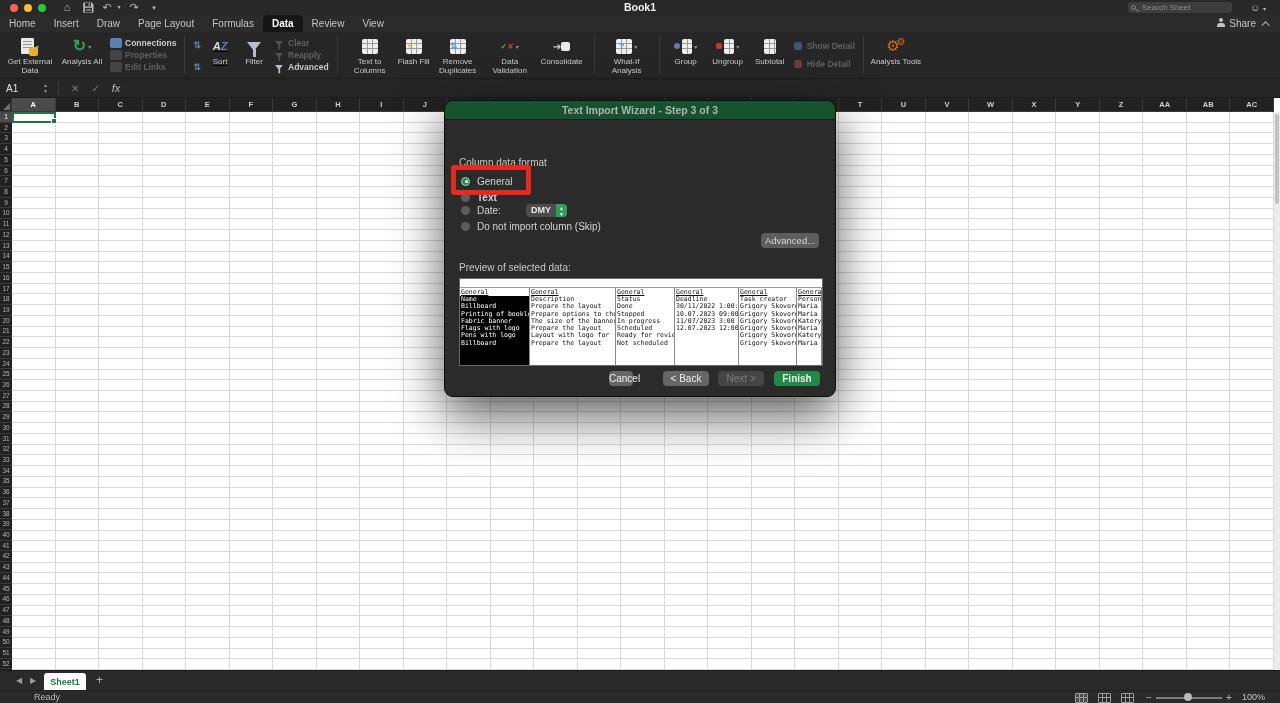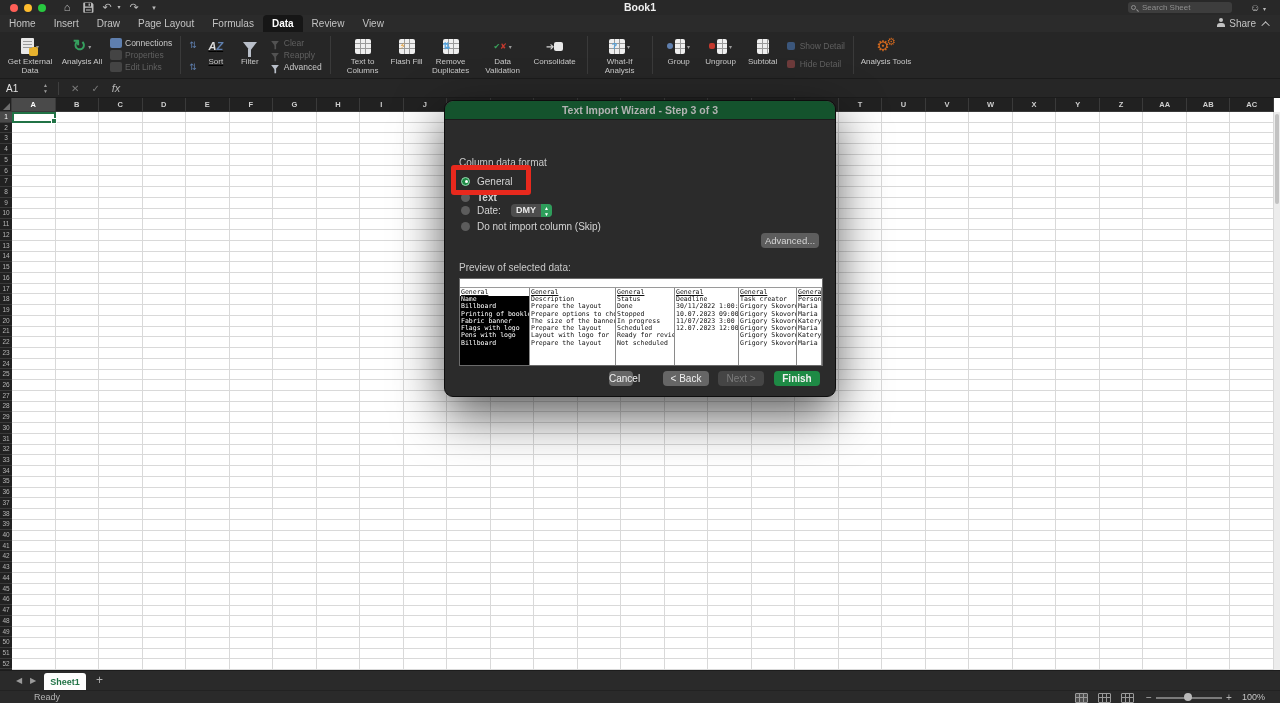--- a/index.html
+++ b/index.html
@@ -31,21 +31,21 @@
     transform:rotate(45deg) translateY(2px); margin-left:8px; }
 
   
   #ribbon { position:absolute; left:0; top:32px; width:1280px; height:47px; background:#262626;
     border-bottom:1px solid #1b1b1b; display:flex; align-items:stretch; }
   .rgroup { display:flex; align-items:stretch; padding:2px 4px; }
   .rsep { width:1px; background:#3a3a3a; margin:4px 2px; }
   .bigbtn { width:52px; display:flex; flex-direction:column; align-items:center; justify-content:flex-start; padding-top:2px; }
   .bigbtn .ico { height:20px; display:flex; align-items:center; justify-content:center; }
   .bigbtn .lbl { font-size:8px; line-height:9px; color:#c9c9c9; text-align:center; margin-top:1px; }
-  .stack { display:flex; flex-direction:column; justify-content:space-between; padding:3px 2px; }
+  .stack { display:flex; flex-direction:column; justify-content:space-between; padding:3px 2px;font-weight:bold; }
   .smallbtn { display:flex; align-items:center; height:12px; font-size:8.5px; color:#c9c9c9; white-space:nowrap; }
   .smallbtn .sico { width:12px; height:10px; margin-right:3px; display:flex; align-items:center; justify-content:center; font-size:8px; }
   .disabled, .disabled .lbl, .disabled.smallbtn { color:#6a6a6a !important; opacity:.85; }
   .caret { color:#9a9a9a; font-size:6px; margin-left:2px; align-self:center; }
   
   .doc { width:13px; height:16px; background:#e8e8e8; border-radius:1px; position:relative; }
   .doc:after { content:""; position:absolute; left:2px; top:3px; width:9px; height:1px; background:#9a9a9a;
     box-shadow:0 3px 0 #9a9a9a, 0 6px 0 #9a9a9a; }
   .db { position:absolute; right:-4px; bottom:-2px; width:9px; height:9px; background:#e6b12e; border-radius:2px; }
   .refresh { color:#35a05e; font-size:16px; font-weight:bold; line-height:16px; }
@@ -95,21 +95,21 @@
     border:1px solid #0d0d0d; border-radius:9px; box-shadow:0 18px 50px rgba(0,0,0,.65), inset 0 1px 0 #4a4a4a; z-index:20; }
   #dlg-title { height:19px; line-height:19px; text-align:center; color:#b2b2b2; font-size:10.5px; font-weight:bold;
     background:#14532d; border-radius:9px 9px 0 0; border-bottom:1px solid #1c1c1c; }
   #dlg-desc { position:absolute; left:14px; top:35px; color:#d9d9d9; font-size:10.5px; font-weight:bold; }
   #dlg-cdf { position:absolute; left:14px; top:56px; color:#c9c9c9; font-size:10px; }
   .radio-row { position:absolute; left:16px; height:12px; display:flex; align-items:center; }
   .radio { width:9px; height:9px; border-radius:50%; background:#5c5c5c; margin-right:7px; position:relative; flex:none; }
   .radio.on { background:#1e8a45; border:1px solid #9adbb4; }
   .radio.on:after { content:""; position:absolute; left:2.5px; top:2.5px; width:3px; height:3px; border-radius:50%; background:#fff; }
   .radio-lbl { color:#d4d4d4; font-size:10px; }
-  #dmy { display:inline-flex; margin-left:10px; height:13px; background:#4d4d4d; border-radius:4px; align-items:center; }
+  #dmy { display:inline-flex; margin-left:25px; height:13px; background:#4d4d4d; border-radius:4px; align-items:center; }
   #dmy .val { padding:0 5px; color:#e8e8e8; font-size:9px; font-weight:bold; }
   #dmy .step { width:11px; height:13px; background:#2e9e5b; border-radius:0 4px 4px 0; color:#fff; font-size:5px;
     line-height:6px; text-align:center; padding-top:1px; }
   #red-box { position:absolute; left:6px; top:64px; width:80px; height:30px; border:5px solid #e8291d; border-radius:3px; z-index:5; }
   #adv-btn { position:absolute; right:16px; top:132px; width:58px; height:15px; background:#5d5d5d; border-radius:4px;
     color:#d6d6d6; font-size:9.5px; text-align:center; line-height:15px; }
   #preview-lbl { position:absolute; left:14px; top:161px; color:#c9c9c9; font-size:10px; }
   #preview-table { position:absolute; left:14px; top:177px; width:364px; height:88px; background:#fff; border:1px solid #6a6a6a; }
   #pv-strip { height:9px; background:#fff; border-bottom:1px solid #9a9a9a; }
   #preview-columns { display:flex; height:77px; font-family:"DejaVu Sans Mono", monospace; font-size:6.5px; color:#111; }

